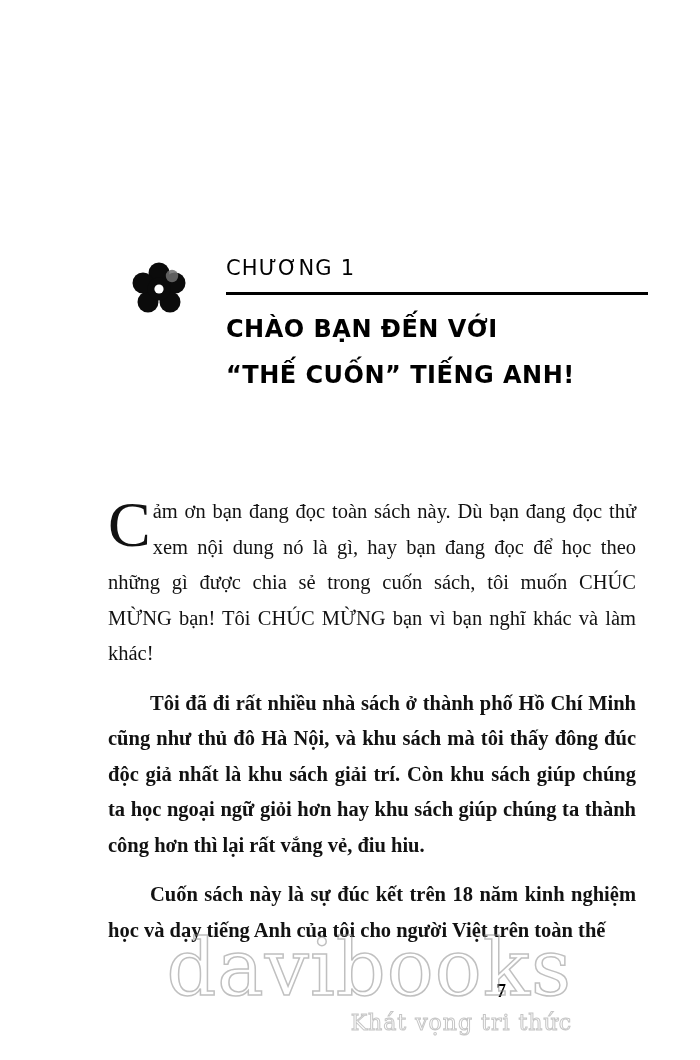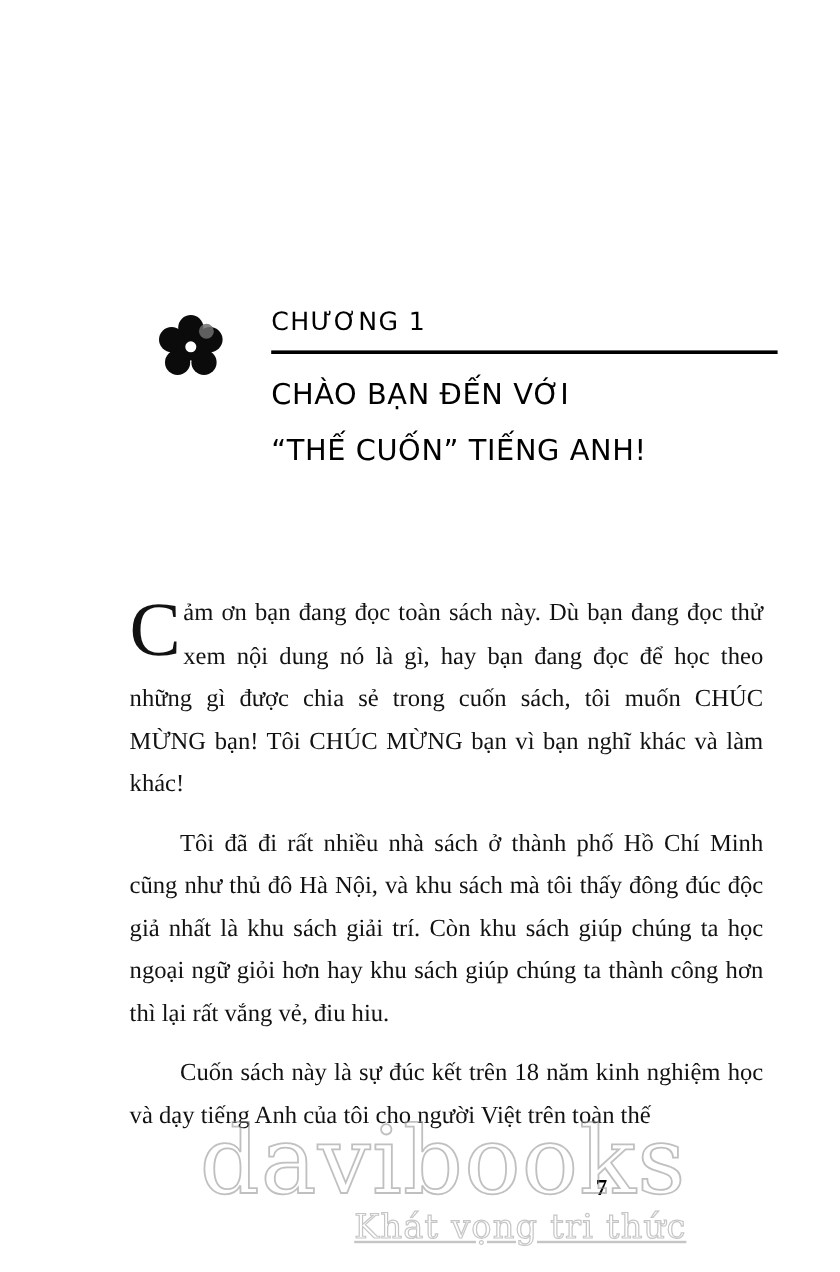--- a/index.html
+++ b/index.html
@@ -64,21 +64,21 @@
     height: 3px;
     background: #000;
   }
 
   .chapter-title {
     position: absolute;
     left: 118px;
     top: 54px;
     width: 430px;
     font-family: "DejaVu Sans", sans-serif;
-    font-weight: normal;
+    font-weight: bold;
     font-size: 24px;
     line-height: 46px;
     letter-spacing: 0.5px;
     color: #000;
   }
   .chapter-title .line2 {
     display: block;
     padding-left: 0px;
   }
 
@@ -93,20 +93,21 @@
     text-align: justify;
     color: #121212;
   }
 
   .para {
     margin: 0 0 0 0;
     text-indent: 42px;
   }
   .para + .para {
     margin-top: 14px;
+    font-weight: bold;
   }
 
   .para.first {
     text-indent: 0;
   }
 
   .dropcap {
     float: left;
     font-family: "Liberation Serif", serif;
     font-size: 64px;
@@ -143,27 +144,26 @@
   .watermark-main {
     font-family: "DejaVu Serif", serif;
     font-size: 78px;
     line-height: 72px;
     color: rgba(255,255,255,0);
     -webkit-text-stroke: 1.5px rgba(140,140,140,0.55);
     letter-spacing: 1px;
   }
   .watermark-sub {
     font-family: "DejaVu Serif", serif;
-    font-size: 28px;
+    font-size: 22px;
     line-height: 34px;
     color: rgba(255,255,255,0);
     -webkit-text-stroke: 1px rgba(150,150,150,0.55);
     letter-spacing: 1px;
     margin-top: 2px;
-    text-decoration: underline;
   }
 </style>
 </head>
 <body>
 
 <div class="page">
 
   <div class="chapter-header">
     <div class="chapter-top-row">
 

